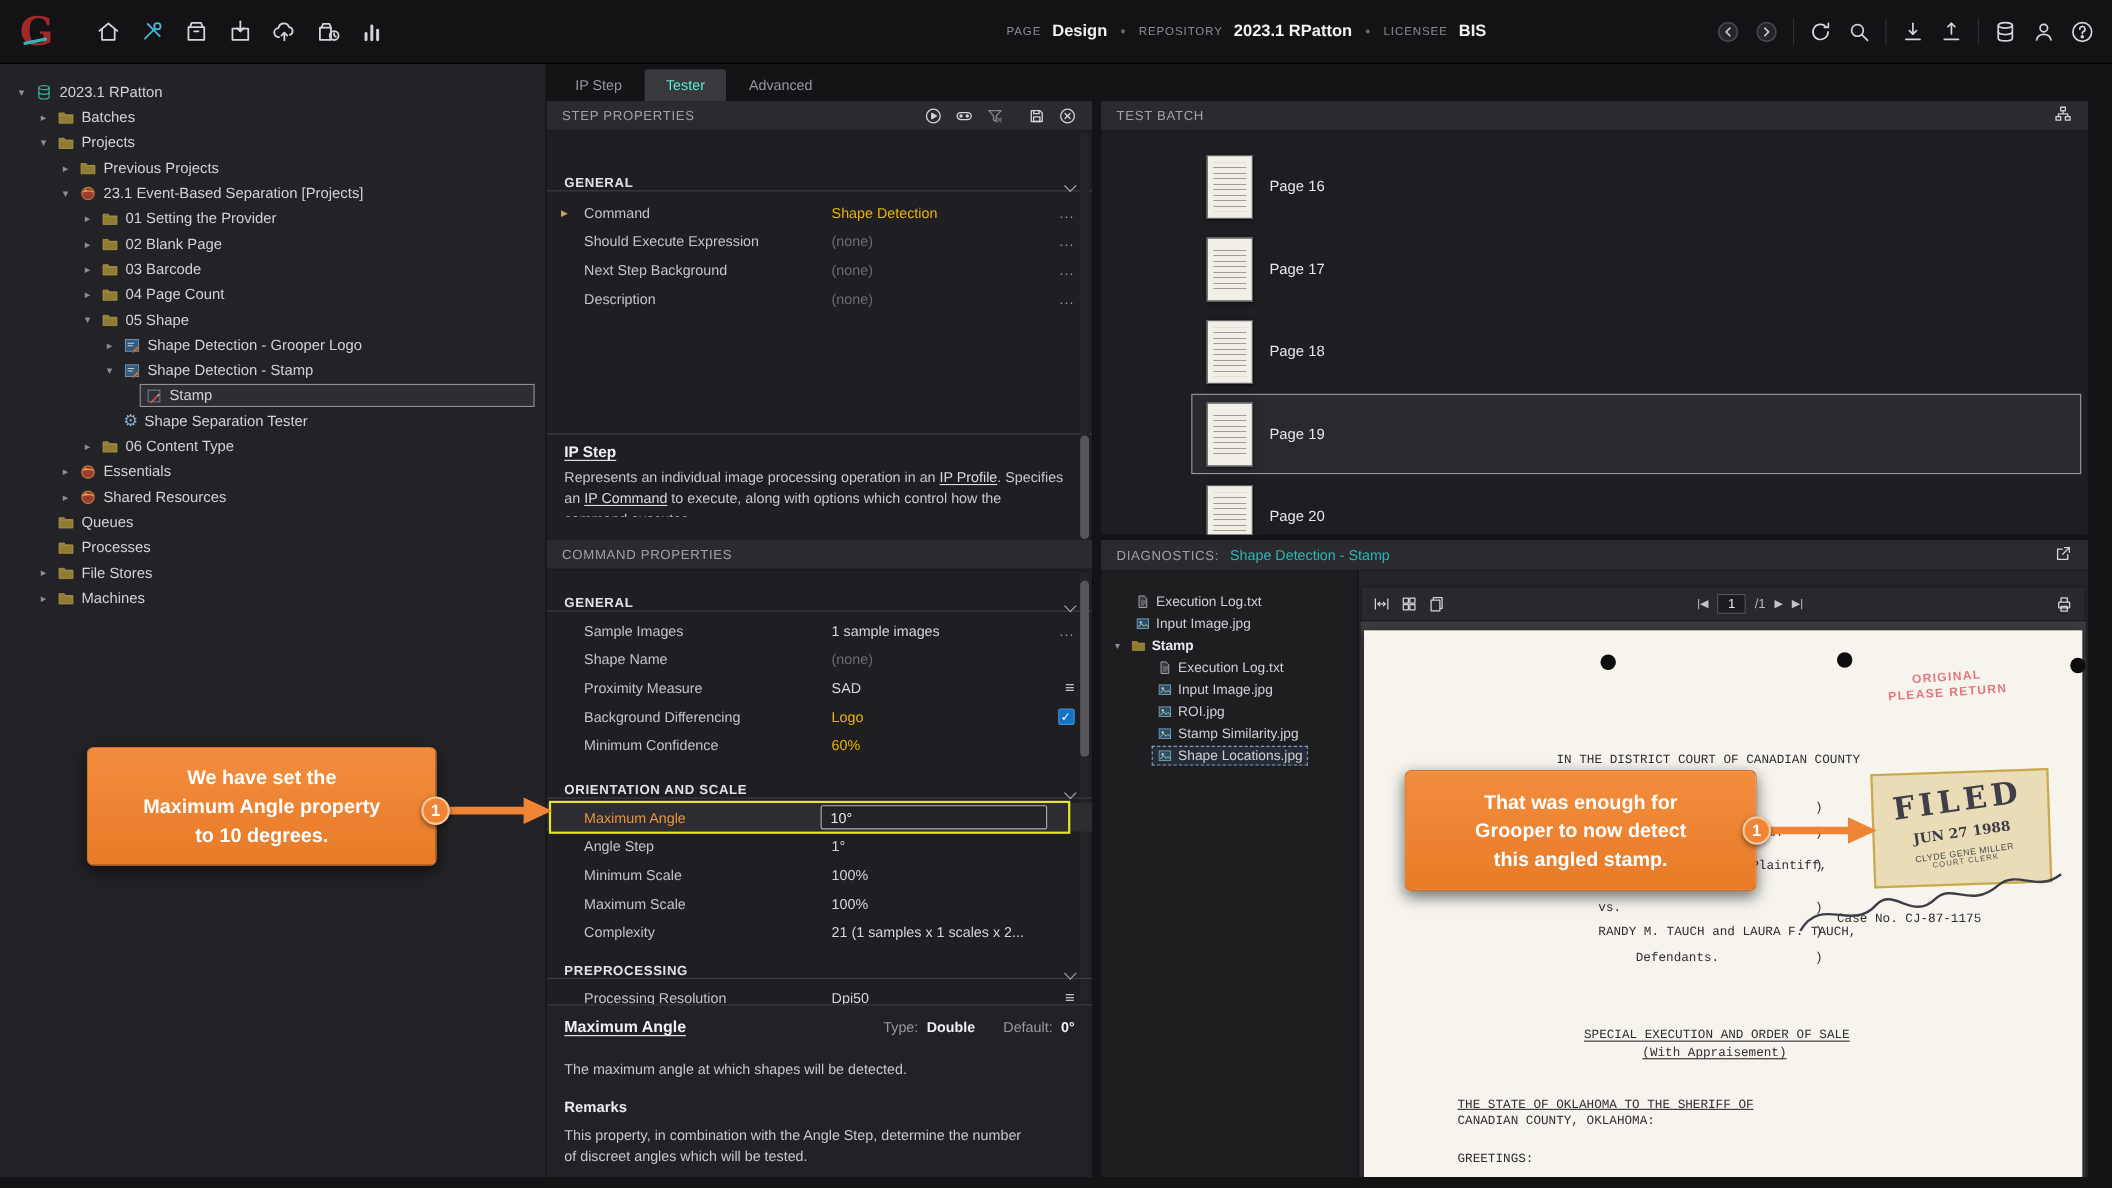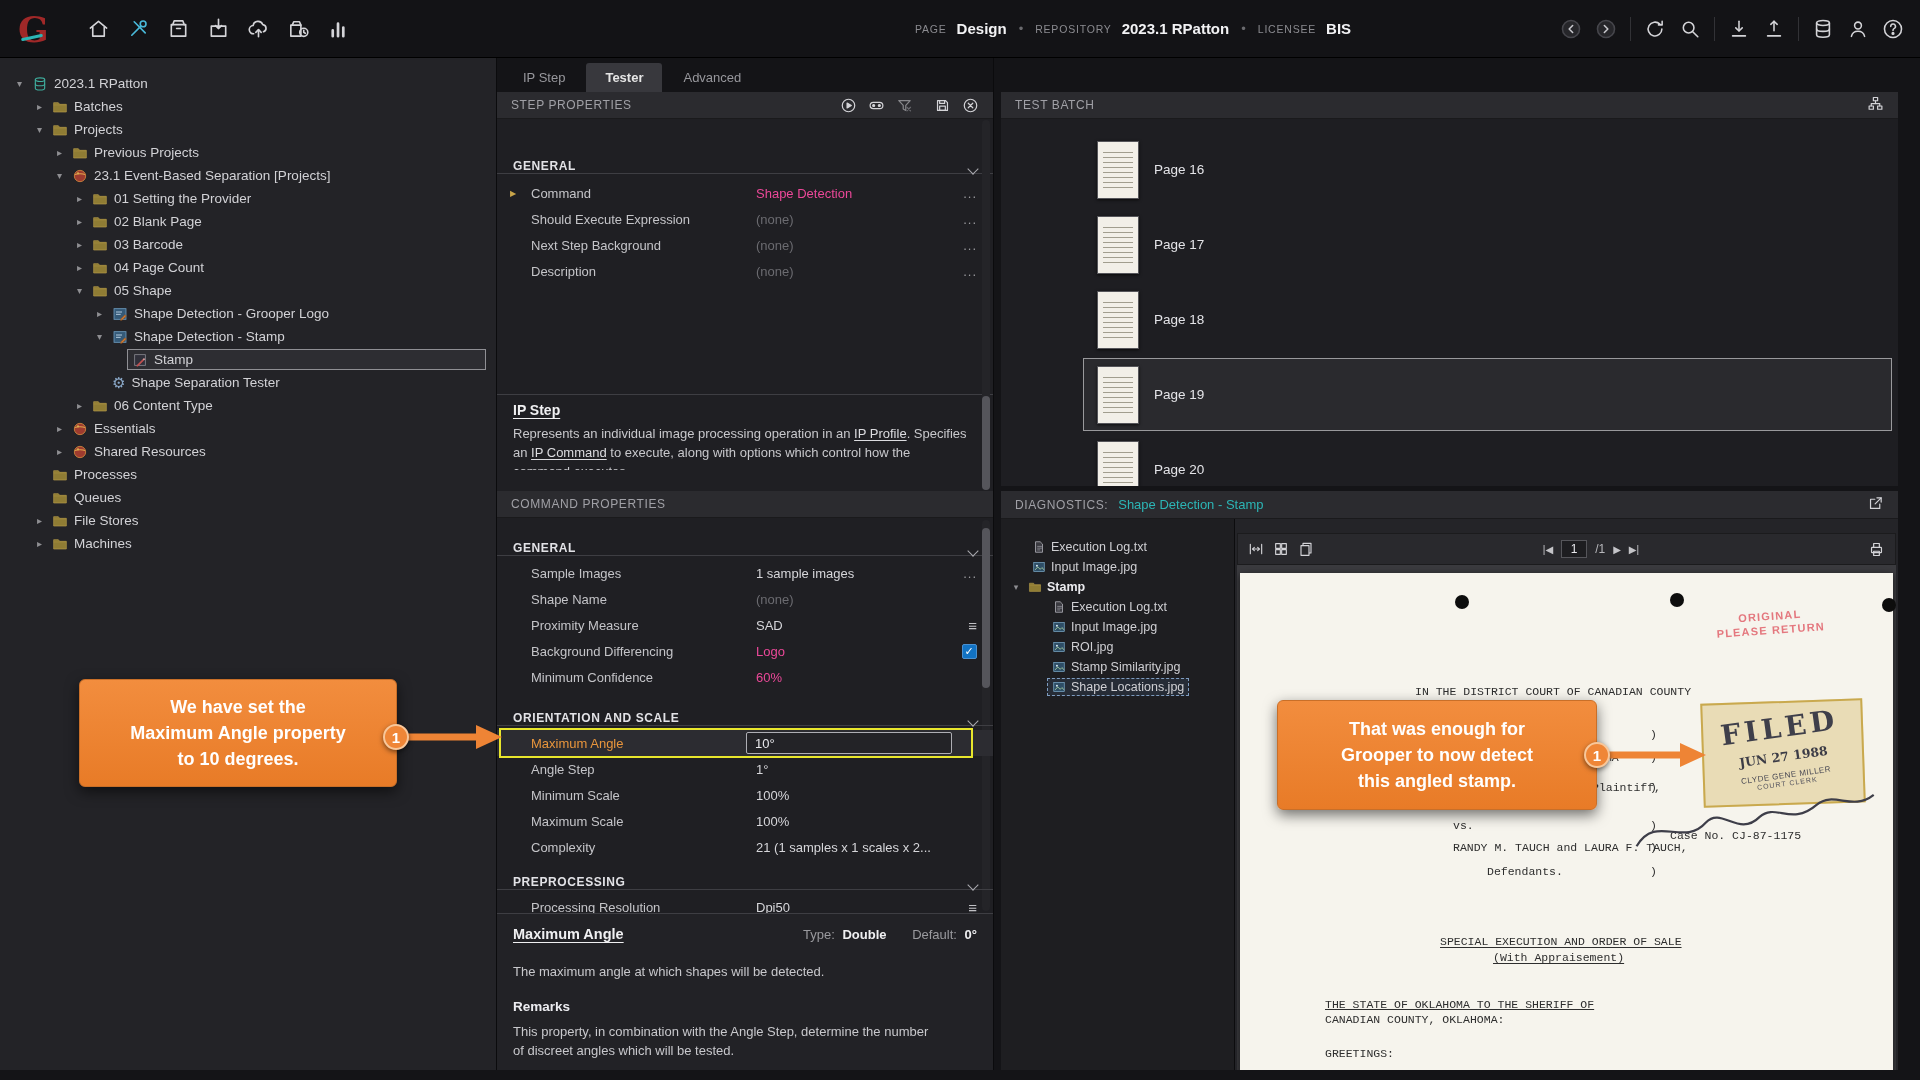--- a/index.html
+++ b/index.html
@@ -29,39 +29,39 @@
   .tree-row .exp{width:15px;font-size:10px;color:#8e8e92;text-align:center;flex-shrink:0}
   .node-box{display:flex;align-items:center;gap:6px;flex:1;margin-right:10px;height:21px;padding:0 4px;border:1px solid transparent;min-width:0}
   .tree-row.selected .node-box{border:1px solid #8f8f94;background:#2d2d32}
   .tree-row .icon svg{width:16px;height:16px}
   .tree-row .gear-glyph{font-size:15px;color:#8aa8c8;line-height:1}
 
   
   .mid{position:absolute;left:497px;top:58px;width:497px;bottom:10px;background:#1f1f23;border-right:1px solid #0b0b0d}
   .tabbar{position:absolute;left:0;top:0;right:0;height:34px;display:flex;align-items:flex-end;padding-left:7px;gap:2px;background:#141417}
   .tab{height:29px;padding:0 19px;display:flex;align-items:center;font-size:13px;color:#97979c;background:transparent;border-radius:3px 3px 0 0;cursor:default}
-  .tab.active{background:#38383d;color:#e5e5e5;font-weight:bold}
+  .tab.active{background:#38383d;color:#5eead4;font-weight:normal}
   .bar{position:absolute;left:0;right:0;height:27px;background:#2b2b2f;border-bottom:1px solid #1a1a1c;display:flex;align-items:center;padding:0 14px;font-size:12px;letter-spacing:.6px;color:#a0a0a6}
   .sp-bar{top:34px}
   .cp-bar{top:433px}
   .bar-icons{margin-left:auto;display:flex;align-items:center;gap:11px}
   .bar-icons .icon svg{width:17px;height:17px}
   .bar-icons .dim svg{opacity:.55}
   .sec-h{position:absolute;left:0;right:0;height:24px;display:flex;align-items:flex-end;justify-content:space-between;padding:0 16px;border-bottom:1px solid #3e3e43}
   .sec-t{font-size:12px;font-weight:bold;letter-spacing:.6px;color:#e2e2e6}
   .chev{width:8px;height:8px;border-right:1.6px solid #ababb0;border-bottom:1.6px solid #ababb0;transform:rotate(45deg);margin-top:-4px}
   .rows.abs{position:absolute;left:0;right:0}
   .prow{display:flex;align-items:center;height:26px;padding:0 16px 0 34px;font-size:13px;position:relative}
   .prow.row-hl{background:#2c2c31}
   .marker{position:absolute;left:13px;font-size:8px;color:#c9a54a}
   .plab{width:225px;flex-shrink:0;color:#c4c4c8;white-space:nowrap}
   .row-hl .plab{color:#e8953c}
   .pval{flex:1;color:#d6d6da;white-space:nowrap;overflow:hidden}
   .pval.dim{color:#6b6b70}
-  .pval.link,.pval.teal{color:#ec4899}
+  .pval.link,.pval.teal{color:#eab308}
   .ptrail{width:26px;text-align:right;color:#9a9a9e;letter-spacing:1px}
   .ptrail.menu{font-size:15px;color:#c0c0c4;letter-spacing:0}
   .chk{display:inline-flex;align-items:center;justify-content:center;width:15px;height:15px;background:#1273c4;border:1px solid #4a90d0;color:#fff;font-size:11px;border-radius:2px}
   .val-box{margin-left:-10px;width:212px;height:22px;display:flex;align-items:center;padding:0 8px;border:1px solid #aeaeb4;background:#232327;border-radius:2px;color:#e8e8ec}
   .hr{position:absolute;left:0;right:0;border-top:1px solid #3e3e43}
   .ips-title{position:absolute;top:344px;left:16px;font-size:14px;font-weight:bold;color:#f0f0f2;text-decoration:underline;text-underline-offset:3px}
   .ips-body{position:absolute;top:366px;left:16px;right:26px;font-size:13px;line-height:19px;color:#c8c8cc;height:46px;overflow:hidden}
   .ips-body .link{text-decoration:underline;text-underline-offset:2px;color:#dcdce0}
   .angle-hl{position:absolute;top:670px;left:2px;width:474px;height:30px;border:2px solid #e8e62c;z-index:6;pointer-events:none}
   .help-panel{position:absolute;left:0;right:0;top:855px;bottom:0;background:#222226;border-top:1px solid #3e3e43;z-index:4;padding:12px 16px}
@@ -475,33 +475,33 @@
         </div>
         <div class="tree-row" style="padding-left: 32px;">
           <span class="exp"></span>
           <span class="node-box">
             <span class="icon">
               <svg viewBox="0 0 24 24">
                 <path d="M2.5 5.5h7l2 2.5H21.5V19.5H2.5z" fill="#8f7c34" stroke="#b59c4a" stroke-width="1"></path>
                 <path d="M2.5 9h19" stroke="#a78f40" stroke-width="1"></path>
               </svg>
             </span>
-            <span class="tlabel">Processes</span>
+            <span class="tlabel">Queues</span>
           </span>
         </div>
         <div class="tree-row" style="padding-left: 32px;">
           <span class="exp"></span>
           <span class="node-box">
             <span class="icon">
               <svg viewBox="0 0 24 24">
                 <path d="M2.5 5.5h7l2 2.5H21.5V19.5H2.5z" fill="#8f7c34" stroke="#b59c4a" stroke-width="1"></path>
                 <path d="M2.5 9h19" stroke="#a78f40" stroke-width="1"></path>
               </svg>
             </span>
-            <span class="tlabel">Queues</span>
+            <span class="tlabel">Processes</span>
           </span>
         </div>
         <div class="tree-row" style="padding-left: 32px;">
           <span class="exp">▸</span>
           <span class="node-box">
             <span class="icon">
               <svg viewBox="0 0 24 24">
                 <path d="M2.5 5.5h7l2 2.5H21.5V19.5H2.5z" fill="#8f7c34" stroke="#b59c4a" stroke-width="1"></path>
                 <path d="M2.5 9h19" stroke="#a78f40" stroke-width="1"></path>
               </svg>

